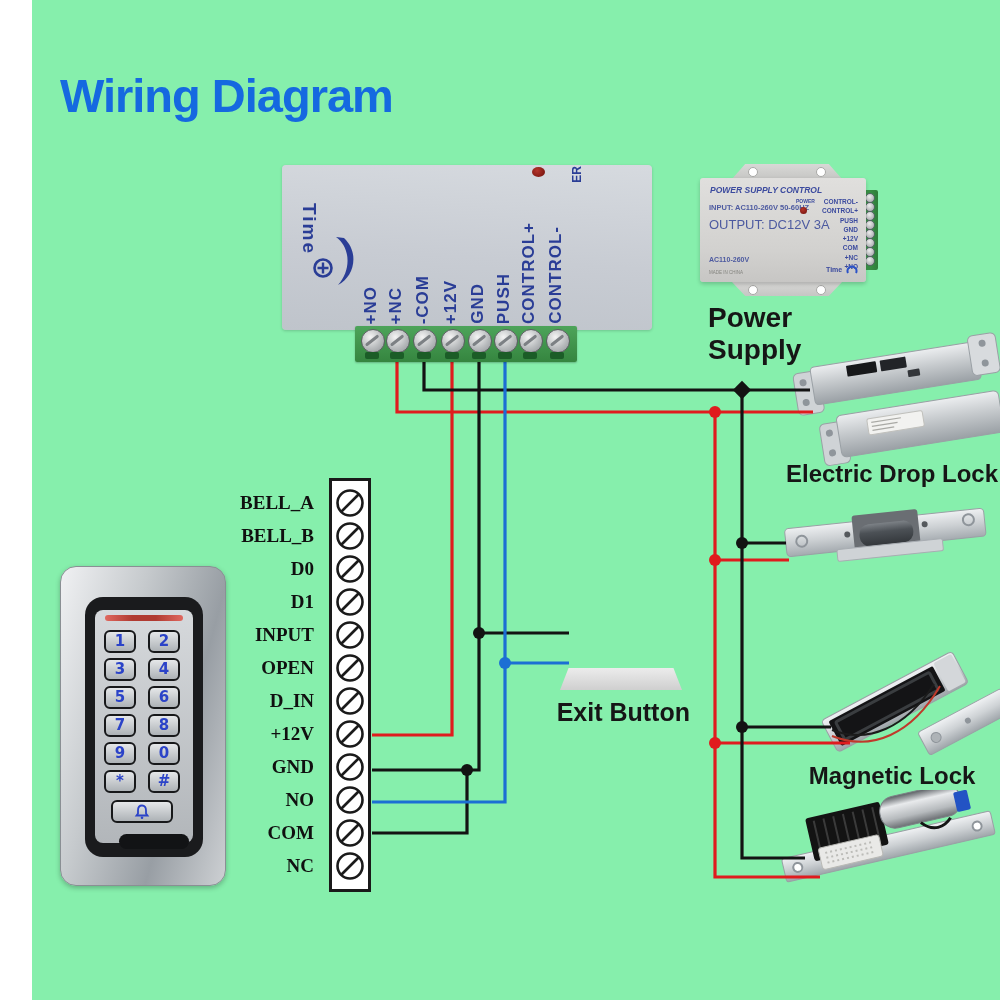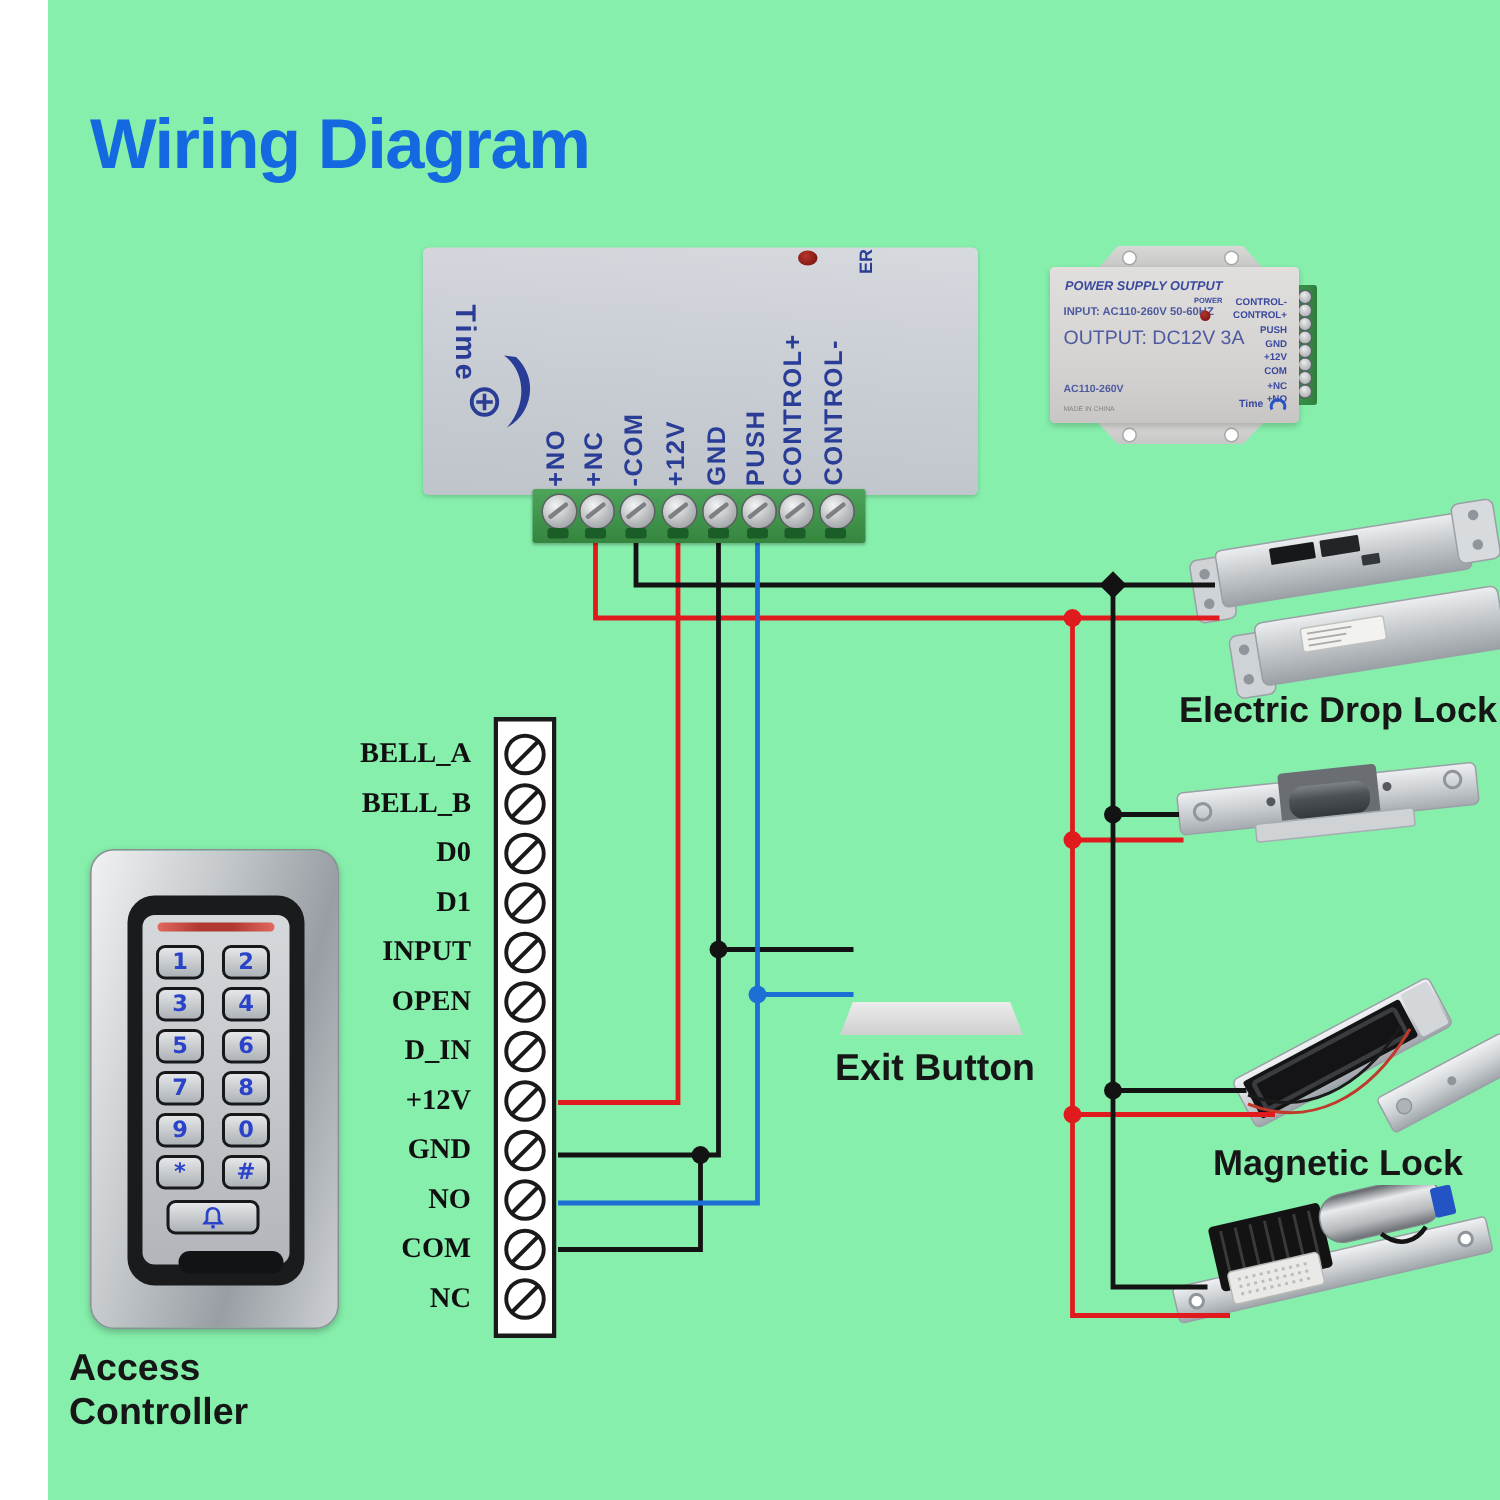--- a/index.html
+++ b/index.html
@@ -203,21 +203,21 @@
     <div class="s" style="top:3px;"></div>
     <div class="s" style="top:12px;"></div>
     <div class="s" style="top:21px;"></div>
     <div class="s" style="top:30px;"></div>
     <div class="s" style="top:39px;"></div>
     <div class="s" style="top:48px;"></div>
     <div class="s" style="top:57px;"></div>
     <div class="s" style="top:66px;"></div>
   </div>
   <div class="abs psc">
-    <div class="t1">POWER SUPPLY OUTPUT</div>
+    <div class="t1">POWER SUPPLY CONTROL</div>
     <div class="t2">INPUT: AC110-260V 50-60HZ</div>
     <div class="t3">OUTPUT: DC12V 3A</div>
     <div class="t4">AC110-260V</div>
     <div class="t5">MADE IN CHINA</div>
     <div class="pw">POWER</div>
     <div class="pled"></div>
     <div class="terms">
       <div>CONTROL-</div>
       <div>CONTROL+</div>
       <div>PUSH</div>
@@ -225,20 +225,21 @@
       <div>+12V</div>
       <div>COM</div>
       <div>+NC</div>
       <div>+NO</div>
     </div>
     <div class="time2">Time</div>
     <svg style="position:absolute;left:146px;top:86px;" width="12" height="12" viewBox="0 0 12 12">
       <path d="M2 9 A4.5 4.5 0 1 1 10 9" fill="none" stroke="#2a52c8" stroke-width="2"></path>
     </svg>
   </div>
+  <div class="abs caption cap-power">Power Supply</div>
 
   <div class="abs strip-labels">
     <div style="top:12px;">BELL_A</div>
     <div style="top:45px;">BELL_B</div>
     <div style="top:78px;">D0</div>
     <div style="top:111px;">D1</div>
     <div style="top:144px;">INPUT</div>
     <div style="top:177px;">OPEN</div>
     <div style="top:210px;">D_IN</div>
     <div style="top:243px;">+12V</div>
@@ -299,21 +300,20 @@
         <div class="key" style="left:16px;top:190px;width:62px;">
           <svg width="16" height="16" viewBox="0 0 16 16" style="margin-top:2px;">
             <path d="M8 1.5 C5.2 1.5 4 3.6 4 6.2 L4 9.5 L2.5 11.5 L13.5 11.5 L12 9.5 L12 6.2 C12 3.6 10.8 1.5 8 1.5 Z" fill="none" stroke="#2b43c8" stroke-width="1.8"></path>
             <circle cx="8" cy="13.8" r="1.3" fill="#2b43c8"></circle>
           </svg>
         </div>
         <div class="slot"></div>
       </div>
     </div>
   </div>
-  <div class="abs caption cap-ac">Access Controller</div>
 
   <svg class="abs" style="left:758px;top:330px;z-index:1;" width="215" height="140" viewBox="0 0 215 140">
     <defs>
       <linearGradient id="silv1" x1="0" y1="0" x2="0" y2="1">
         <stop offset="0" stop-color="#eceef0"></stop>
           <stop offset=".45" stop-color="#c6cacd"></stop>
           <stop offset="1" stop-color="#9aa0a5"></stop>
       </linearGradient>
     </defs>
     <g transform="rotate(-9 107 45)">

